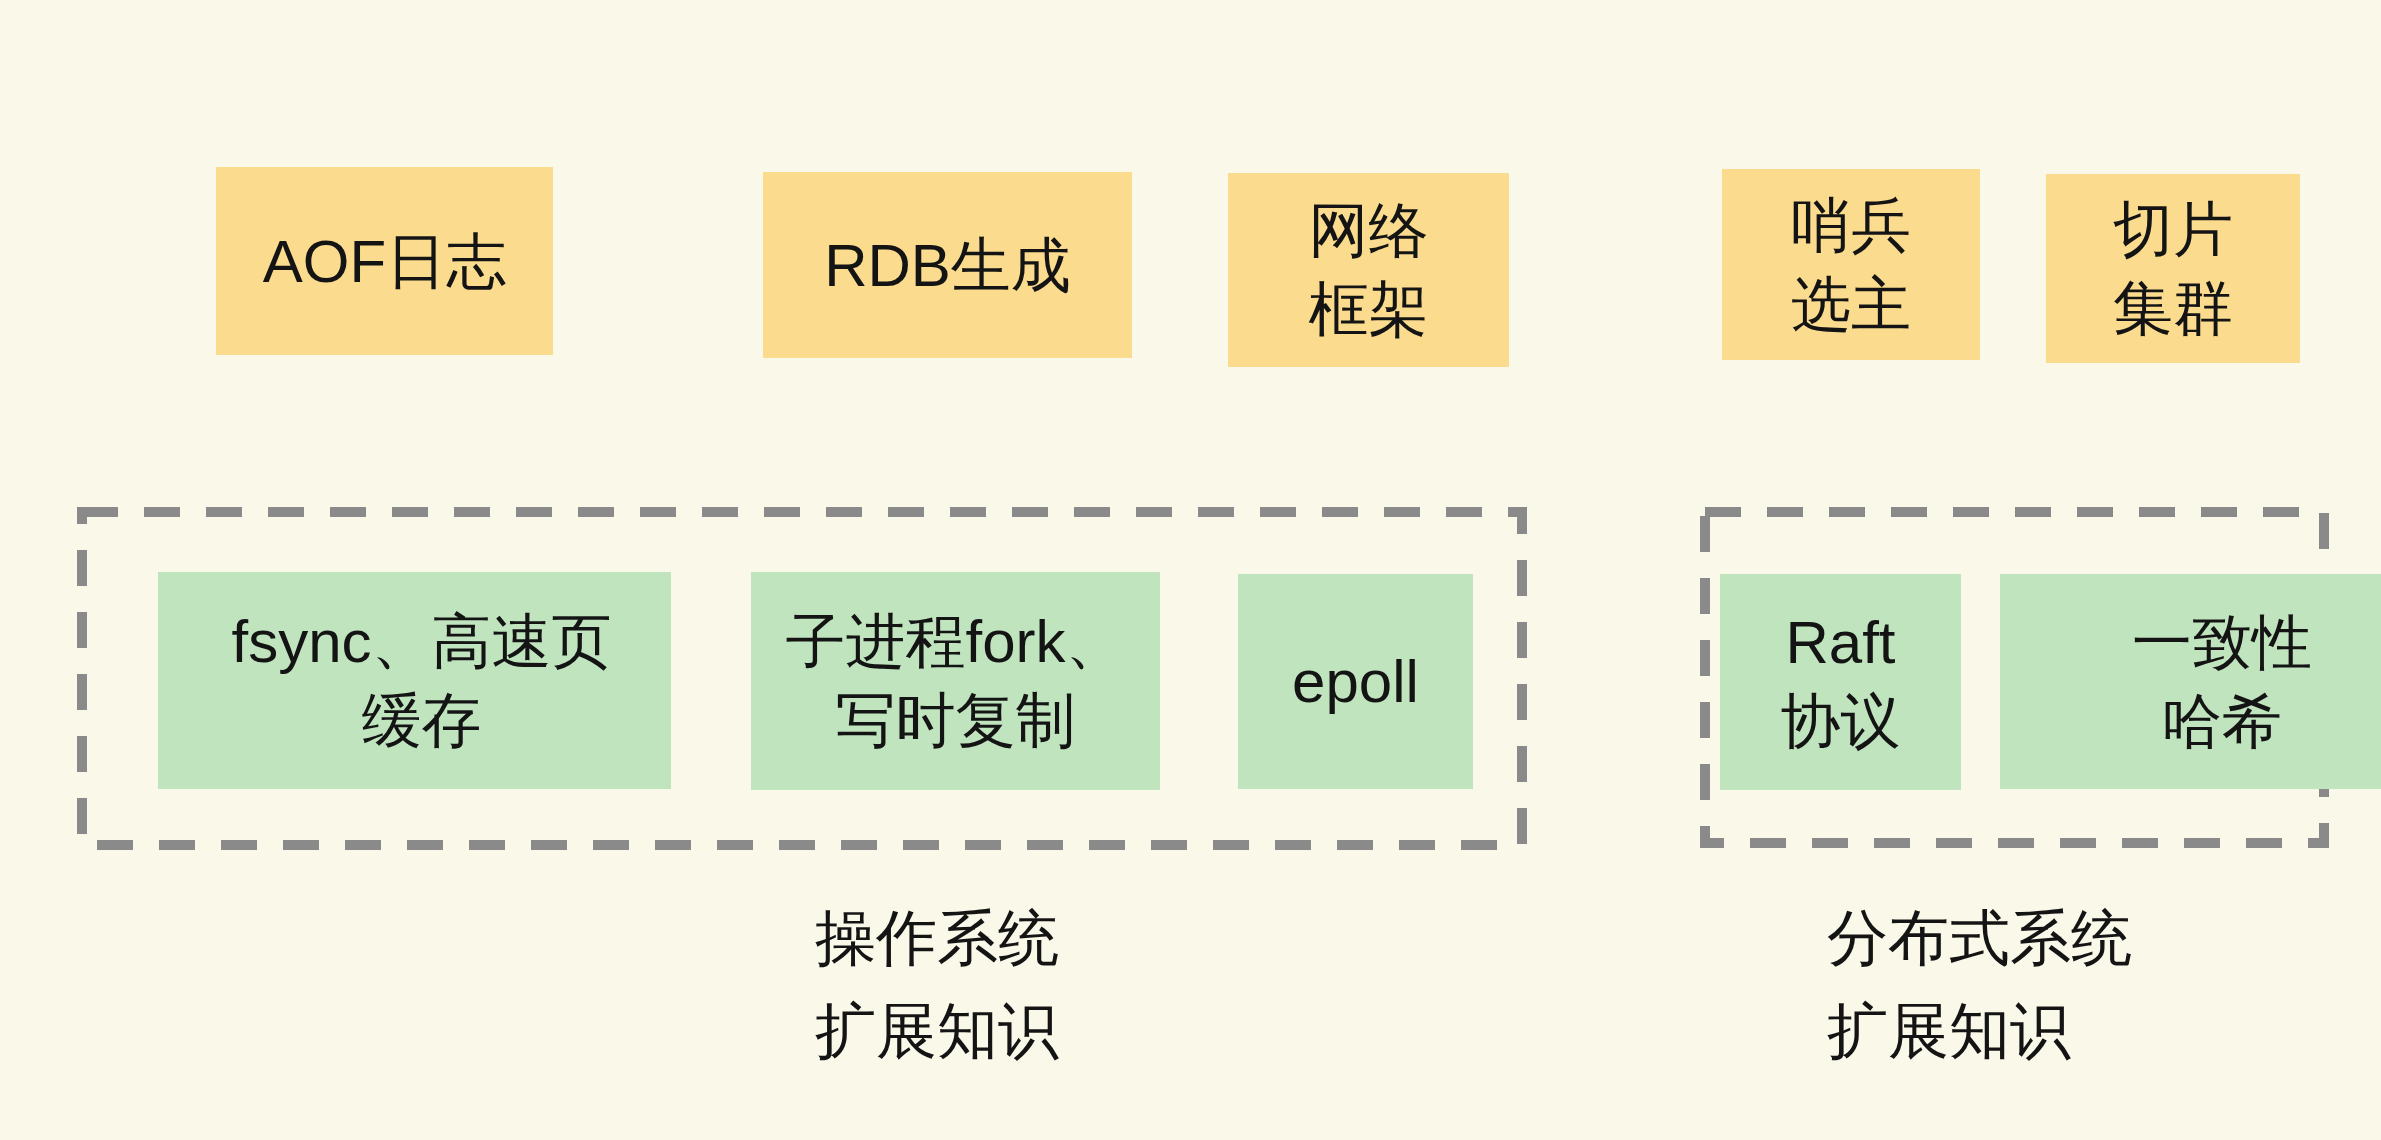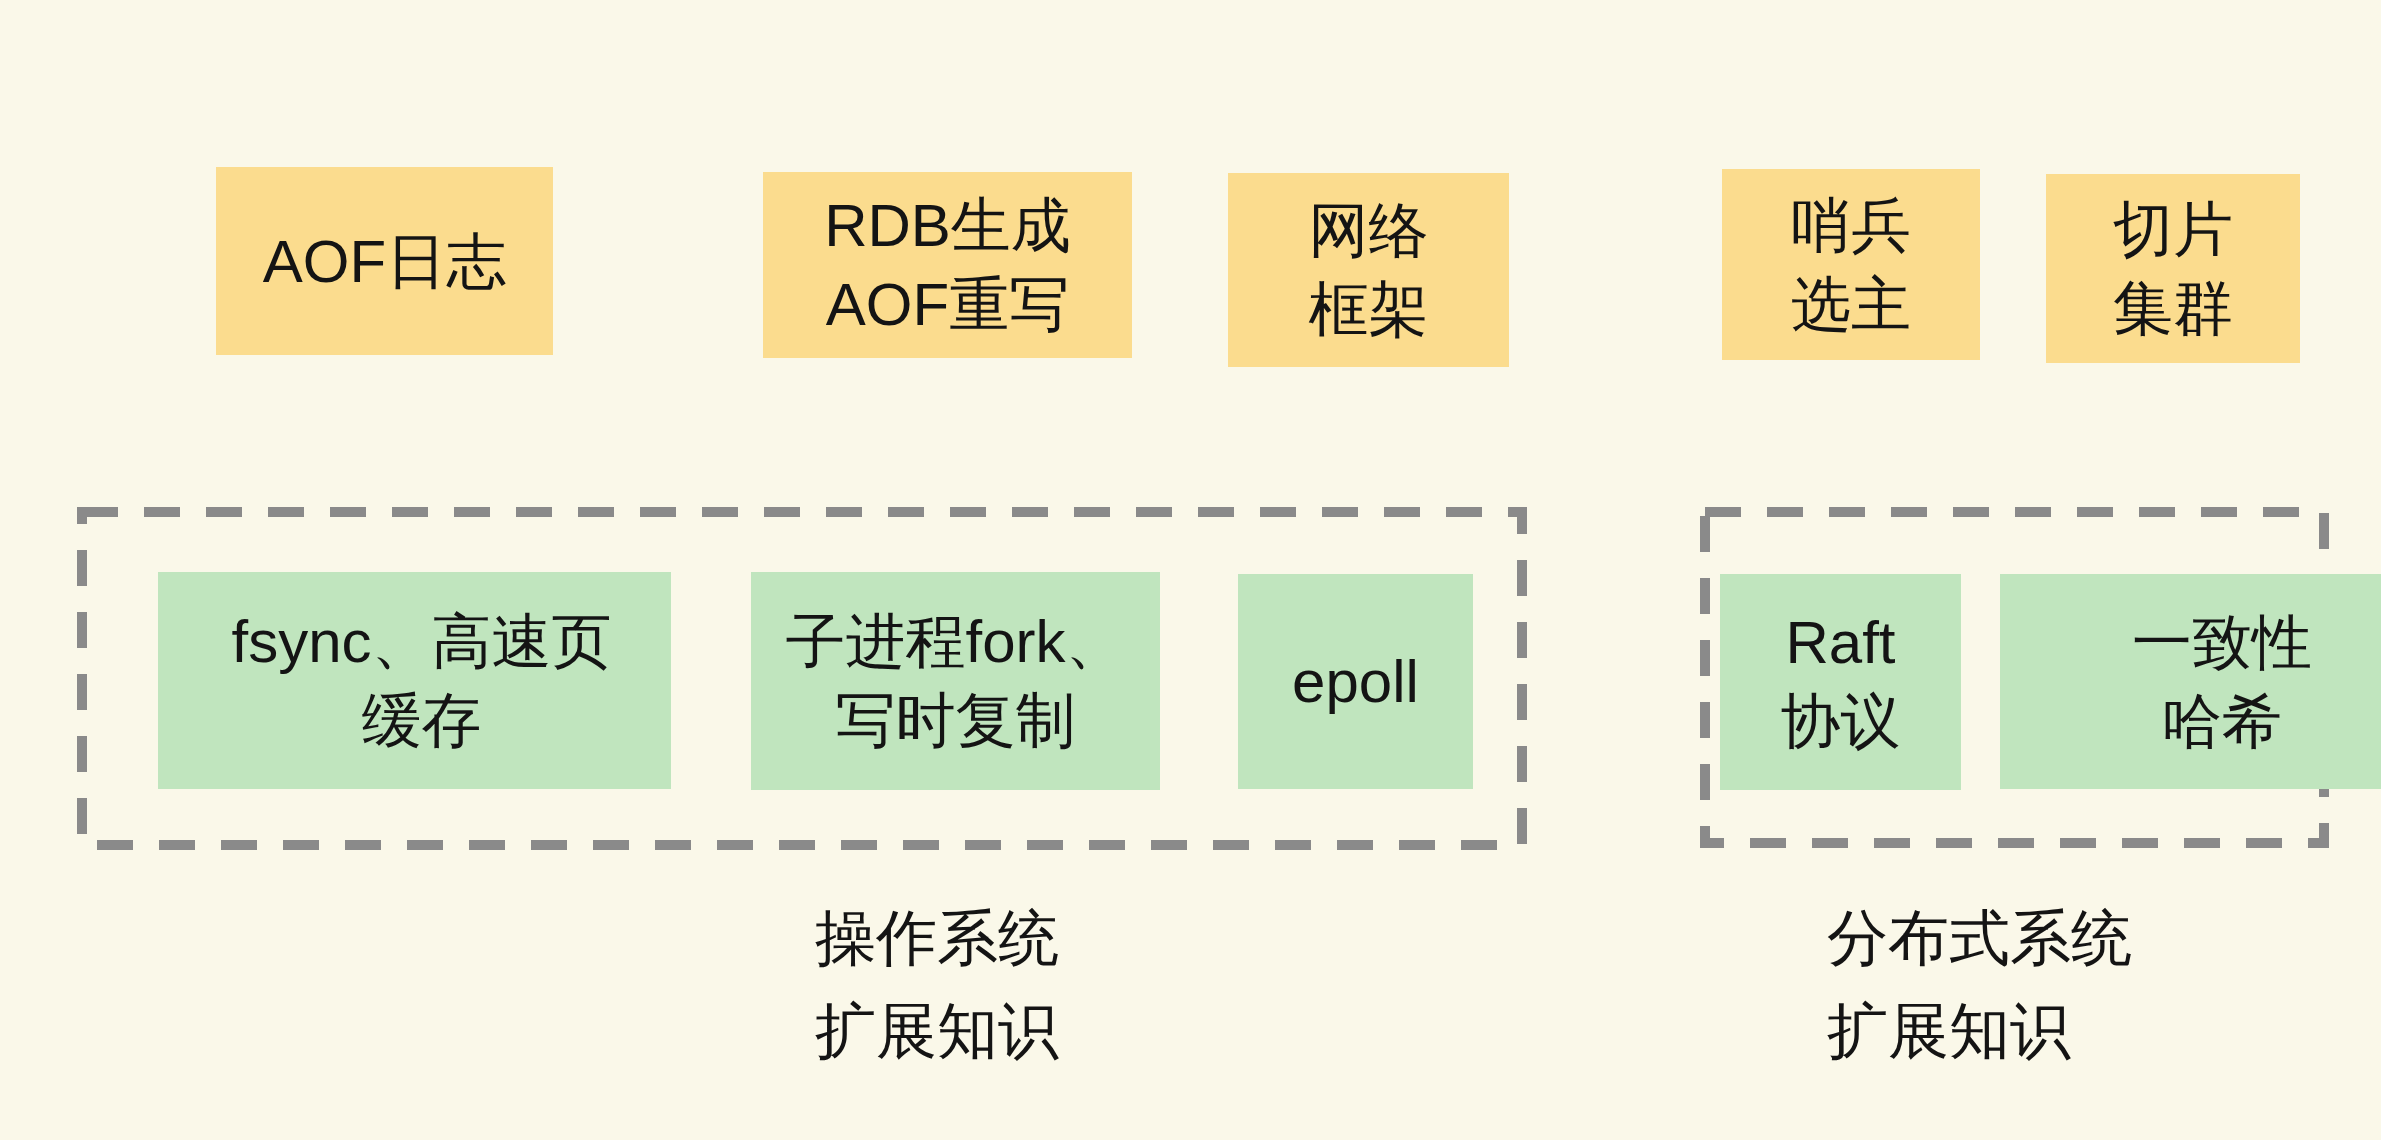--- a/index.html
+++ b/index.html
@@ -79,21 +79,20 @@
     <rect class="dash-rect" x="82" y="512" width="1440" height="333"></rect>
     <rect class="dash-rect" x="1705" y="512" width="619" height="331"></rect>
   </svg>
 
   <div class="node yellow box-aof">
     <span>AOF日志</span>
   </div>
 
   <div class="node yellow box-rdb">
     <span>RDB生成</span>
-    <span>AOF重写</span>
   </div>
 
   <div class="node yellow box-net">
     <span>网络</span>
     <span>框架</span>
   </div>
 
   <div class="node yellow box-sentinel">
     <span>哨兵</span>
     <span>选主</span>

